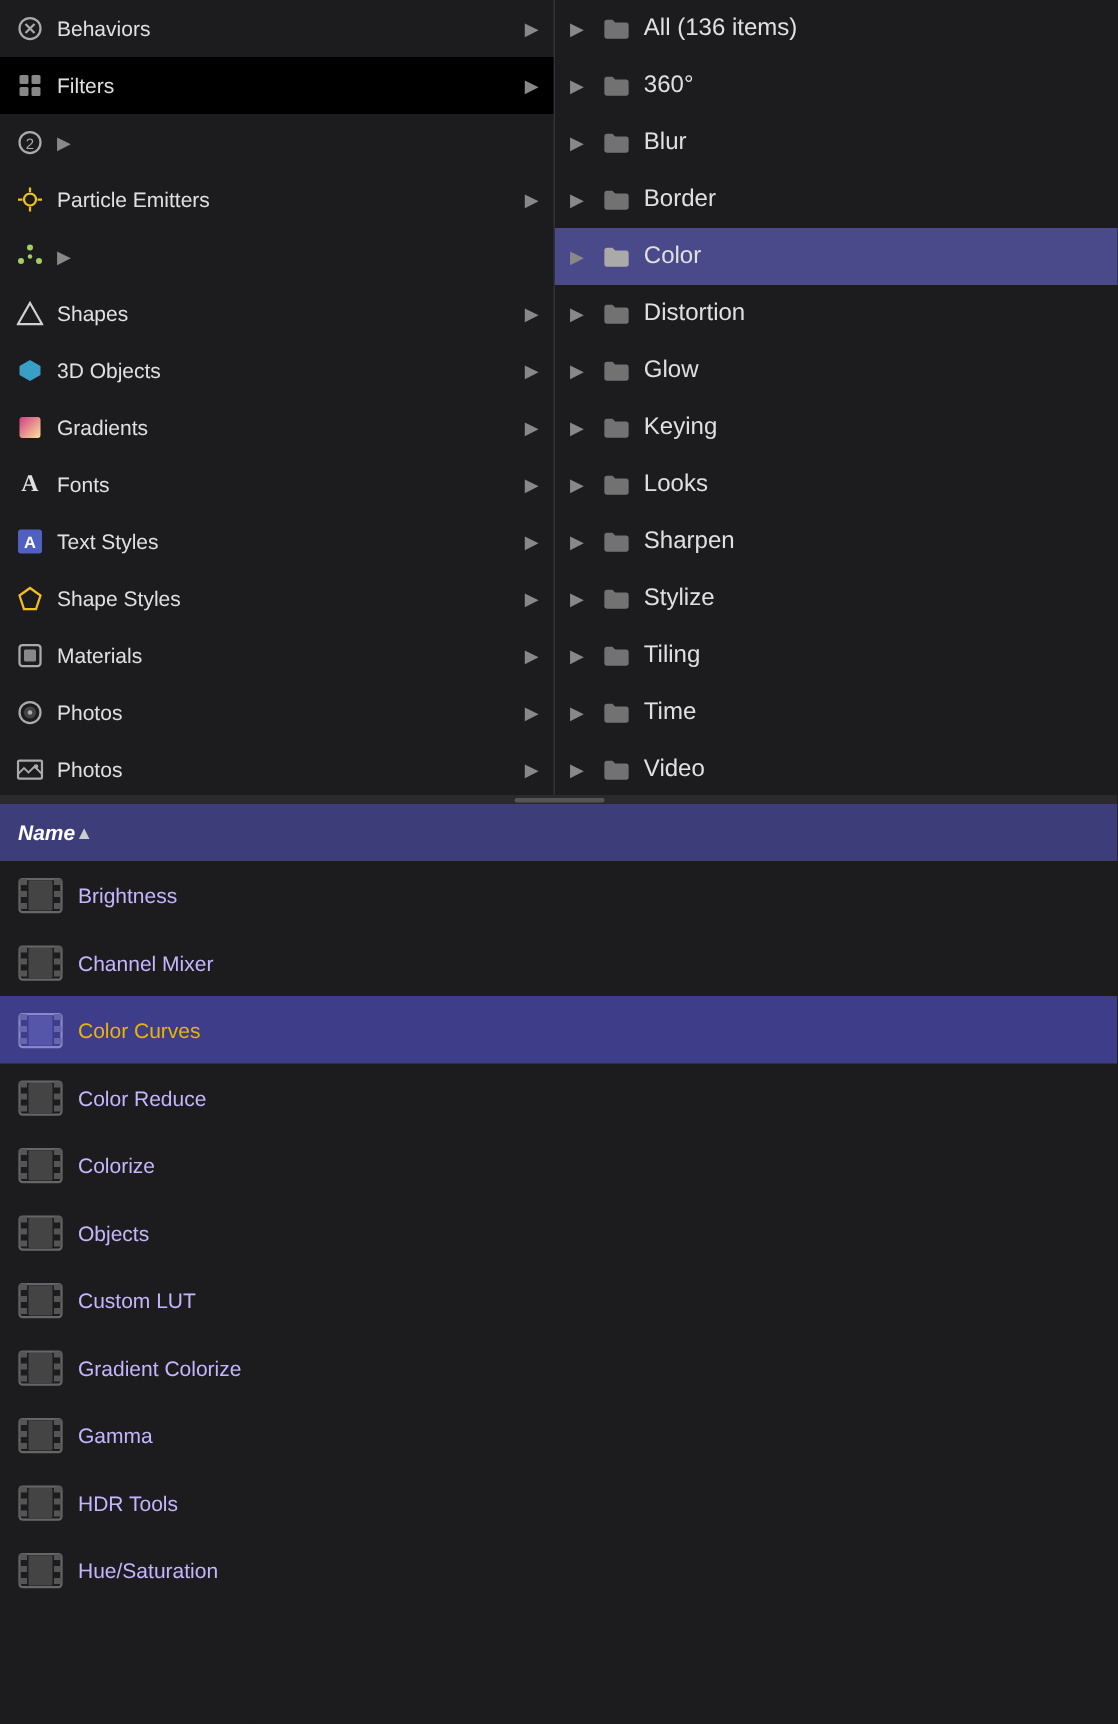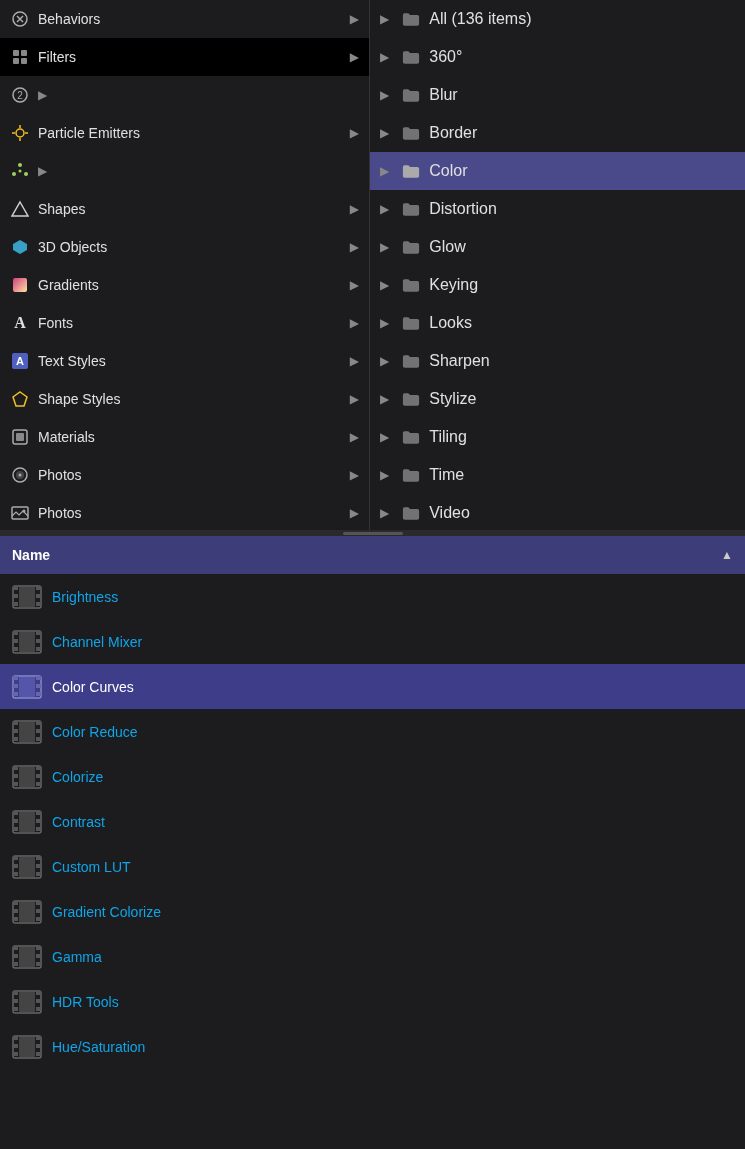--- a/index.html
+++ b/index.html
@@ -133,25 +133,25 @@
       flex: 1;
       display: flex;
       flex-direction: column;
       background: #1c1c1e;
     }
 
     
     .name-header {
       display: flex;
       align-items: center;
-      justify-content: space-between;
       height: 38px;
       padding: 0 12px;
       background: #3d3d7a;
       flex-shrink: 0;
+      font-style: italic;
     }
 
     .name-header .title {
       font-size: 14px;
       font-weight: 600;
       color: #fff;
     }
 
     .name-header .chevron {
       color: #ccc;
@@ -172,25 +172,25 @@
       gap: 10px;
       cursor: pointer;
     }
 
     .list-item.selected {
       background: #3d3d8a;
     }
 
     .list-item .item-label {
       font-size: 14px;
-      color: #0ea5e9;
+      color: #c4b5fd;
     }
 
     .list-item.selected .item-label {
-      color: #ffffff;
+      color: #eab308;
       font-weight: 500;
     }
 
     
     .film-strip {
       width: 30px;
       height: 26px;
     }
 
     
@@ -608,21 +608,21 @@
         <svg class="film-strip" viewBox="0 0 30 26">
           <rect x="1" y="2" width="28" height="22" rx="2" fill="none" stroke="#666" stroke-width="1.5"></rect>
           <rect x="1" y="2" width="5" height="4" fill="#555"></rect>
           <rect x="1" y="10" width="5" height="4" fill="#555"></rect>
           <rect x="1" y="18" width="5" height="4" fill="#555"></rect>
           <rect x="24" y="2" width="5" height="4" fill="#555"></rect>
           <rect x="24" y="10" width="5" height="4" fill="#555"></rect>
           <rect x="24" y="18" width="5" height="4" fill="#555"></rect>
           <rect x="7" y="3" width="16" height="20" rx="1" fill="#444"></rect>
         </svg>
-        <span class="item-label">Contrast</span>
+        <span class="item-label">Objects</span>
       </div>
 
       <div class="list-item">
         <svg class="film-strip" viewBox="0 0 30 26">
           <rect x="1" y="2" width="28" height="22" rx="2" fill="none" stroke="#666" stroke-width="1.5"></rect>
           <rect x="1" y="2" width="5" height="4" fill="#555"></rect>
           <rect x="1" y="10" width="5" height="4" fill="#555"></rect>
           <rect x="1" y="18" width="5" height="4" fill="#555"></rect>
           <rect x="24" y="2" width="5" height="4" fill="#555"></rect>
           <rect x="24" y="10" width="5" height="4" fill="#555"></rect>

